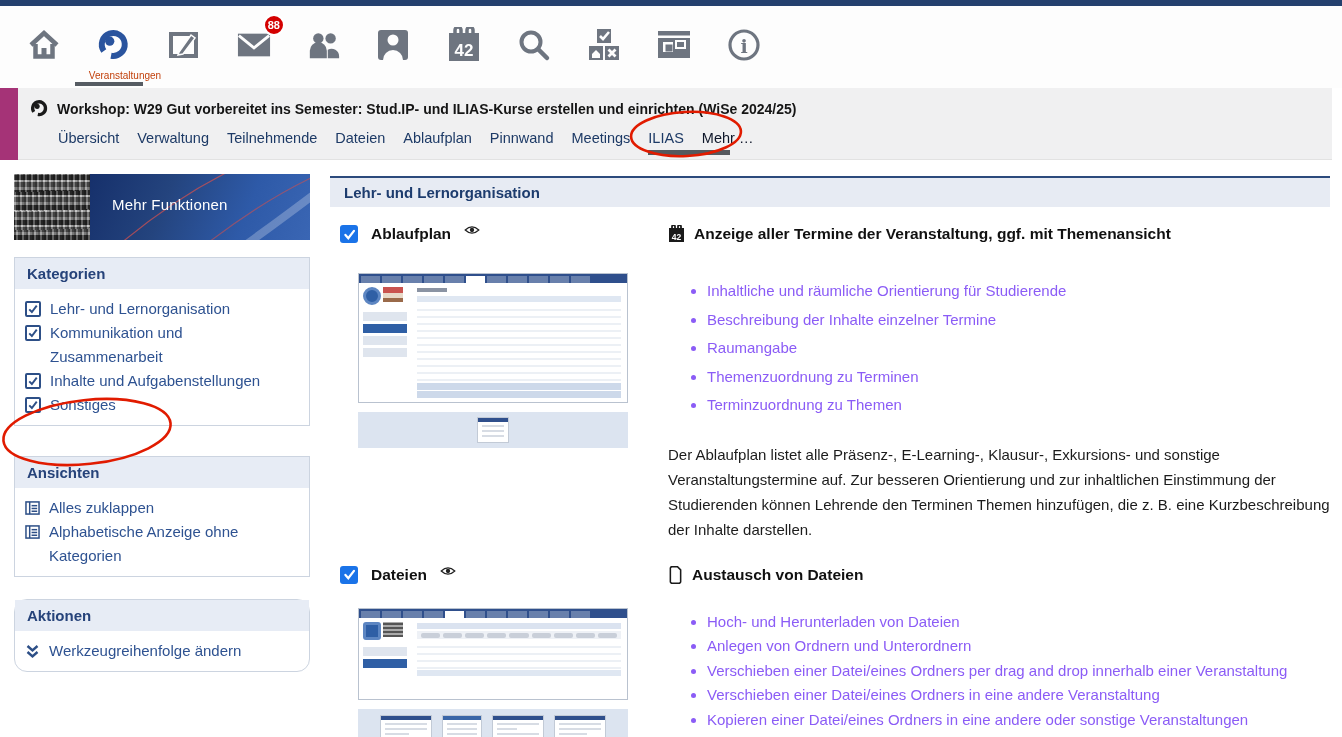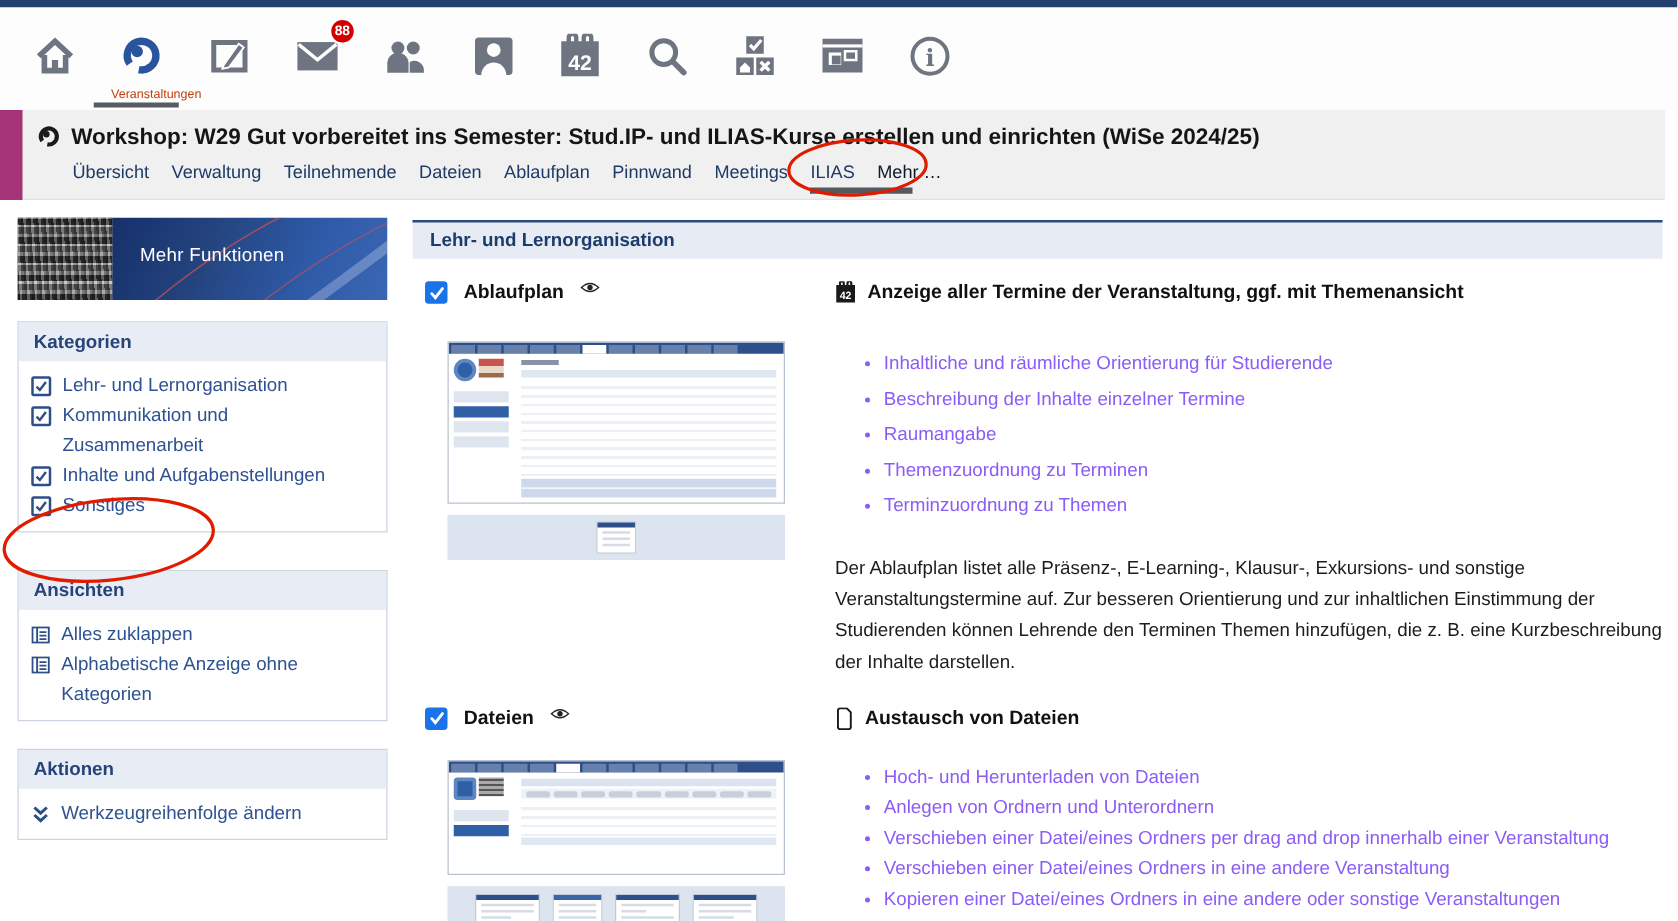--- a/index.html
+++ b/index.html
@@ -4,34 +4,34 @@
 <style>
   * { margin:0; padding:0; box-sizing:border-box; }
   html,body { width:1342px; height:737px; background:#fff; overflow:hidden;
               font-family:"Liberation Sans", sans-serif; position:relative; }
 
   
   .top-strip { position:absolute; top:0; left:0; width:100%; height:6px; background:#24406e; }
   .icon-bar  { position:absolute; top:6px; left:0; width:100%; height:82px; background:#fdfdfd;
                display:flex; align-items:flex-start; padding:18px 0 0 27px; gap:36px; }
   .ib-icon   { width:34px; height:42px; position:relative; display:flex; align-items:center;
-               justify-content:flex-end; cursor:pointer; }
+               justify-content:flex-start; cursor:pointer; }
   .ib-badge  { position:absolute; top:-10px; right:-14px; min-width:22px; height:22px;
                background:#d40000; color:#fff; border-radius:11px; font-size:11px; font-weight:bold;
                display:flex; align-items:center; justify-content:center; border:2px solid #fff; padding:0 3px; }
   .ib-label  { position:absolute; top:46px; left:-32px; width:120px; text-align:center;
                font-size:10px; color:#c2410c; }
   .ib-underline { position:absolute; top:76px; left:75px; width:68px; height:4px; background:#565c63; }
 
   
   .course-header { position:absolute; top:88px; left:0; width:1332px; height:72px;
                    background:#f0f0f1; border-bottom:1px solid #e2e2e2; }
   .magenta-strip { position:absolute; left:0; top:0; width:18px; height:72px; background:#a53377; }
   .course-title-row { position:absolute; left:30px; top:11px; display:flex; align-items:center; gap:8px; }
-  .course-title { font-size:18px; font-weight:bold; color:#151515; }
+  .course-title { font-size:14px; font-weight:bold; color:#151515; }
   .course-tabs { position:absolute; left:49px; top:42px; display:flex; }
   .course-tab  { font-size:14.5px; color:#1d3a66; padding:0 9px; cursor:pointer; }
   .course-tab.active { color:#0f172a; }
   .tab-underline { position:absolute; left:648px; top:62px; width:82px; height:5px; background:#55595e; }
   .annotation-svg { position:absolute; pointer-events:none; z-index:50; }
 
   
   .sidebar { position:absolute; left:14px; top:174px; width:296px; }
   .sidebar-hero { height:66px; display:flex; overflow:hidden; }
   .hero-photo { width:76px; height:66px;
@@ -44,21 +44,21 @@
   .hero-title { position:absolute; left:22px; top:22px; color:#fff; font-size:15px; letter-spacing:.2px; }
   .side-box { border:1px solid #ccd4e0; margin-top:17px; background:#fff; }
   .side-box-header { background:#e7ecf5; padding:7px 12px; font-weight:bold; font-size:15px; color:#26437a; }
   .side-list { list-style:none; padding:8px 10px; }
   .side-list li { display:flex; align-items:flex-start; gap:9px; font-size:15px;
                   color:#2e5291; line-height:24px; cursor:pointer; }
   .side-check { flex:0 0 16px; width:16px; height:16px; margin-top:4px; border:2px solid #2d4f87;
                 border-radius:2px; display:flex; align-items:center; justify-content:center; background:#fff; }
   .side-ico { flex:0 0 15px; margin-top:5px; }
   .views-box { margin-top:30px; }
-  .actions-box { margin-top:22px; }
+  .actions-box { margin-top:22px;border-radius:13px; }
 
   
   .main { position:absolute; left:330px; top:176px; width:1000px; }
   .section-bar { border-top:2px solid #2c4a7c; background:#e7ebf3; padding:6px 14px;
                  font-weight:bold; font-size:15px; color:#1d3c6e; }
   .feature { display:grid; grid-template-columns:332px 1fr; }
   .feature.first  { padding-top:18px; }
   .feature.second { padding-top:24px; }
   .check-row { display:flex; align-items:center; gap:13px; padding-left:10px; }
   .chk { width:18px; height:18px; background:#1a73e8; border-radius:3px; display:flex;

